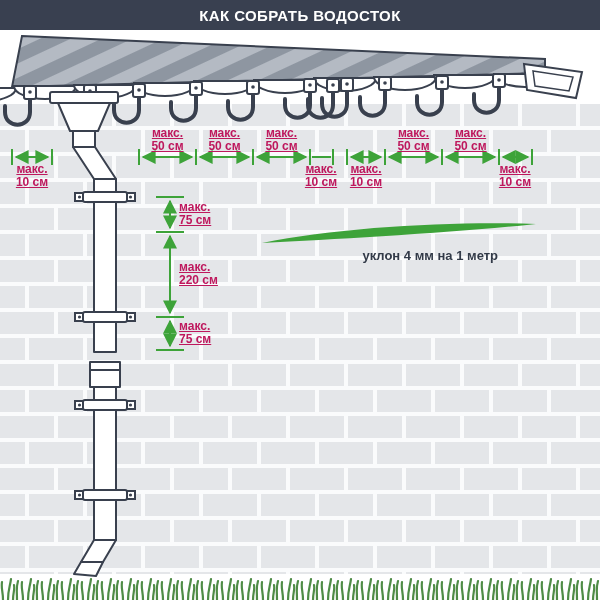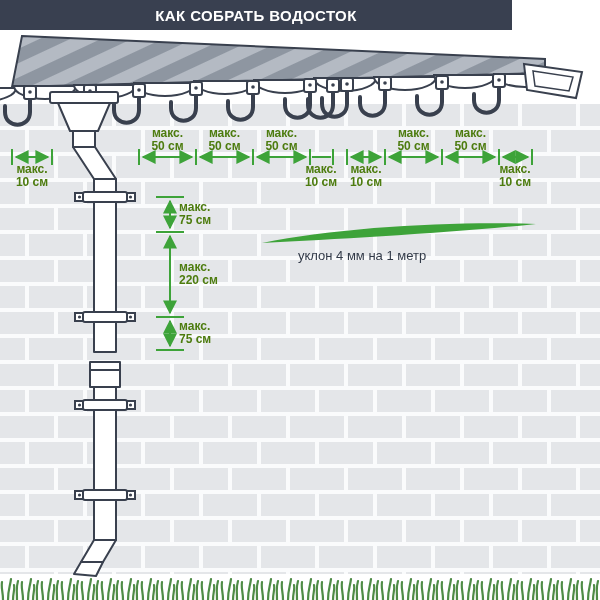--- a/index.html
+++ b/index.html
@@ -1,38 +1,38 @@
 <!DOCTYPE html>
 <html><head>
 <meta charset="utf-8">
 <style>
   html,body{margin:0;padding:0;background:#fff;}
   .stage{
     position:relative;width:600px;height:600px;overflow:hidden;
     background:#fff;font-family:"Liberation Sans",sans-serif;
   }
   .header{
-    position:absolute;left:0;top:0;width:512px;height:30px;
+    position:absolute;left:0;top:0;width:600px;height:30px;
     background:#394050;display:flex;align-items:center;justify-content:center;
     z-index:5;
   }
   .header h1{
     margin:0;color:#fff;font-size:15px;font-weight:bold;letter-spacing:.4px;
   }
   .scene{position:absolute;left:0;top:0;}
   .dim{
-    position:absolute;z-index:4;color:#4d7c0f;
+    position:absolute;z-index:4;color:#be185d;text-decoration:underline;
   }
   .dim span{
     display:block;text-align:center;font-size:12px;line-height:13px;font-weight:600;
   }
   .dim.align-left span{text-align:left;}
   .slope-label{
-    position:absolute;z-index:4;color:#323a48;font-size:13px;font-weight:400;
-    text-align:left;
+    position:absolute;z-index:4;color:#323a48;font-size:13px;font-weight:700;
+    text-align:right;
   }
 </style>
 </head>
 <body>
 
 <div class="stage">
 
   <div class="header">
     <h1>КАК СОБРАТЬ ВОДОСТОК</h1>
   </div>

